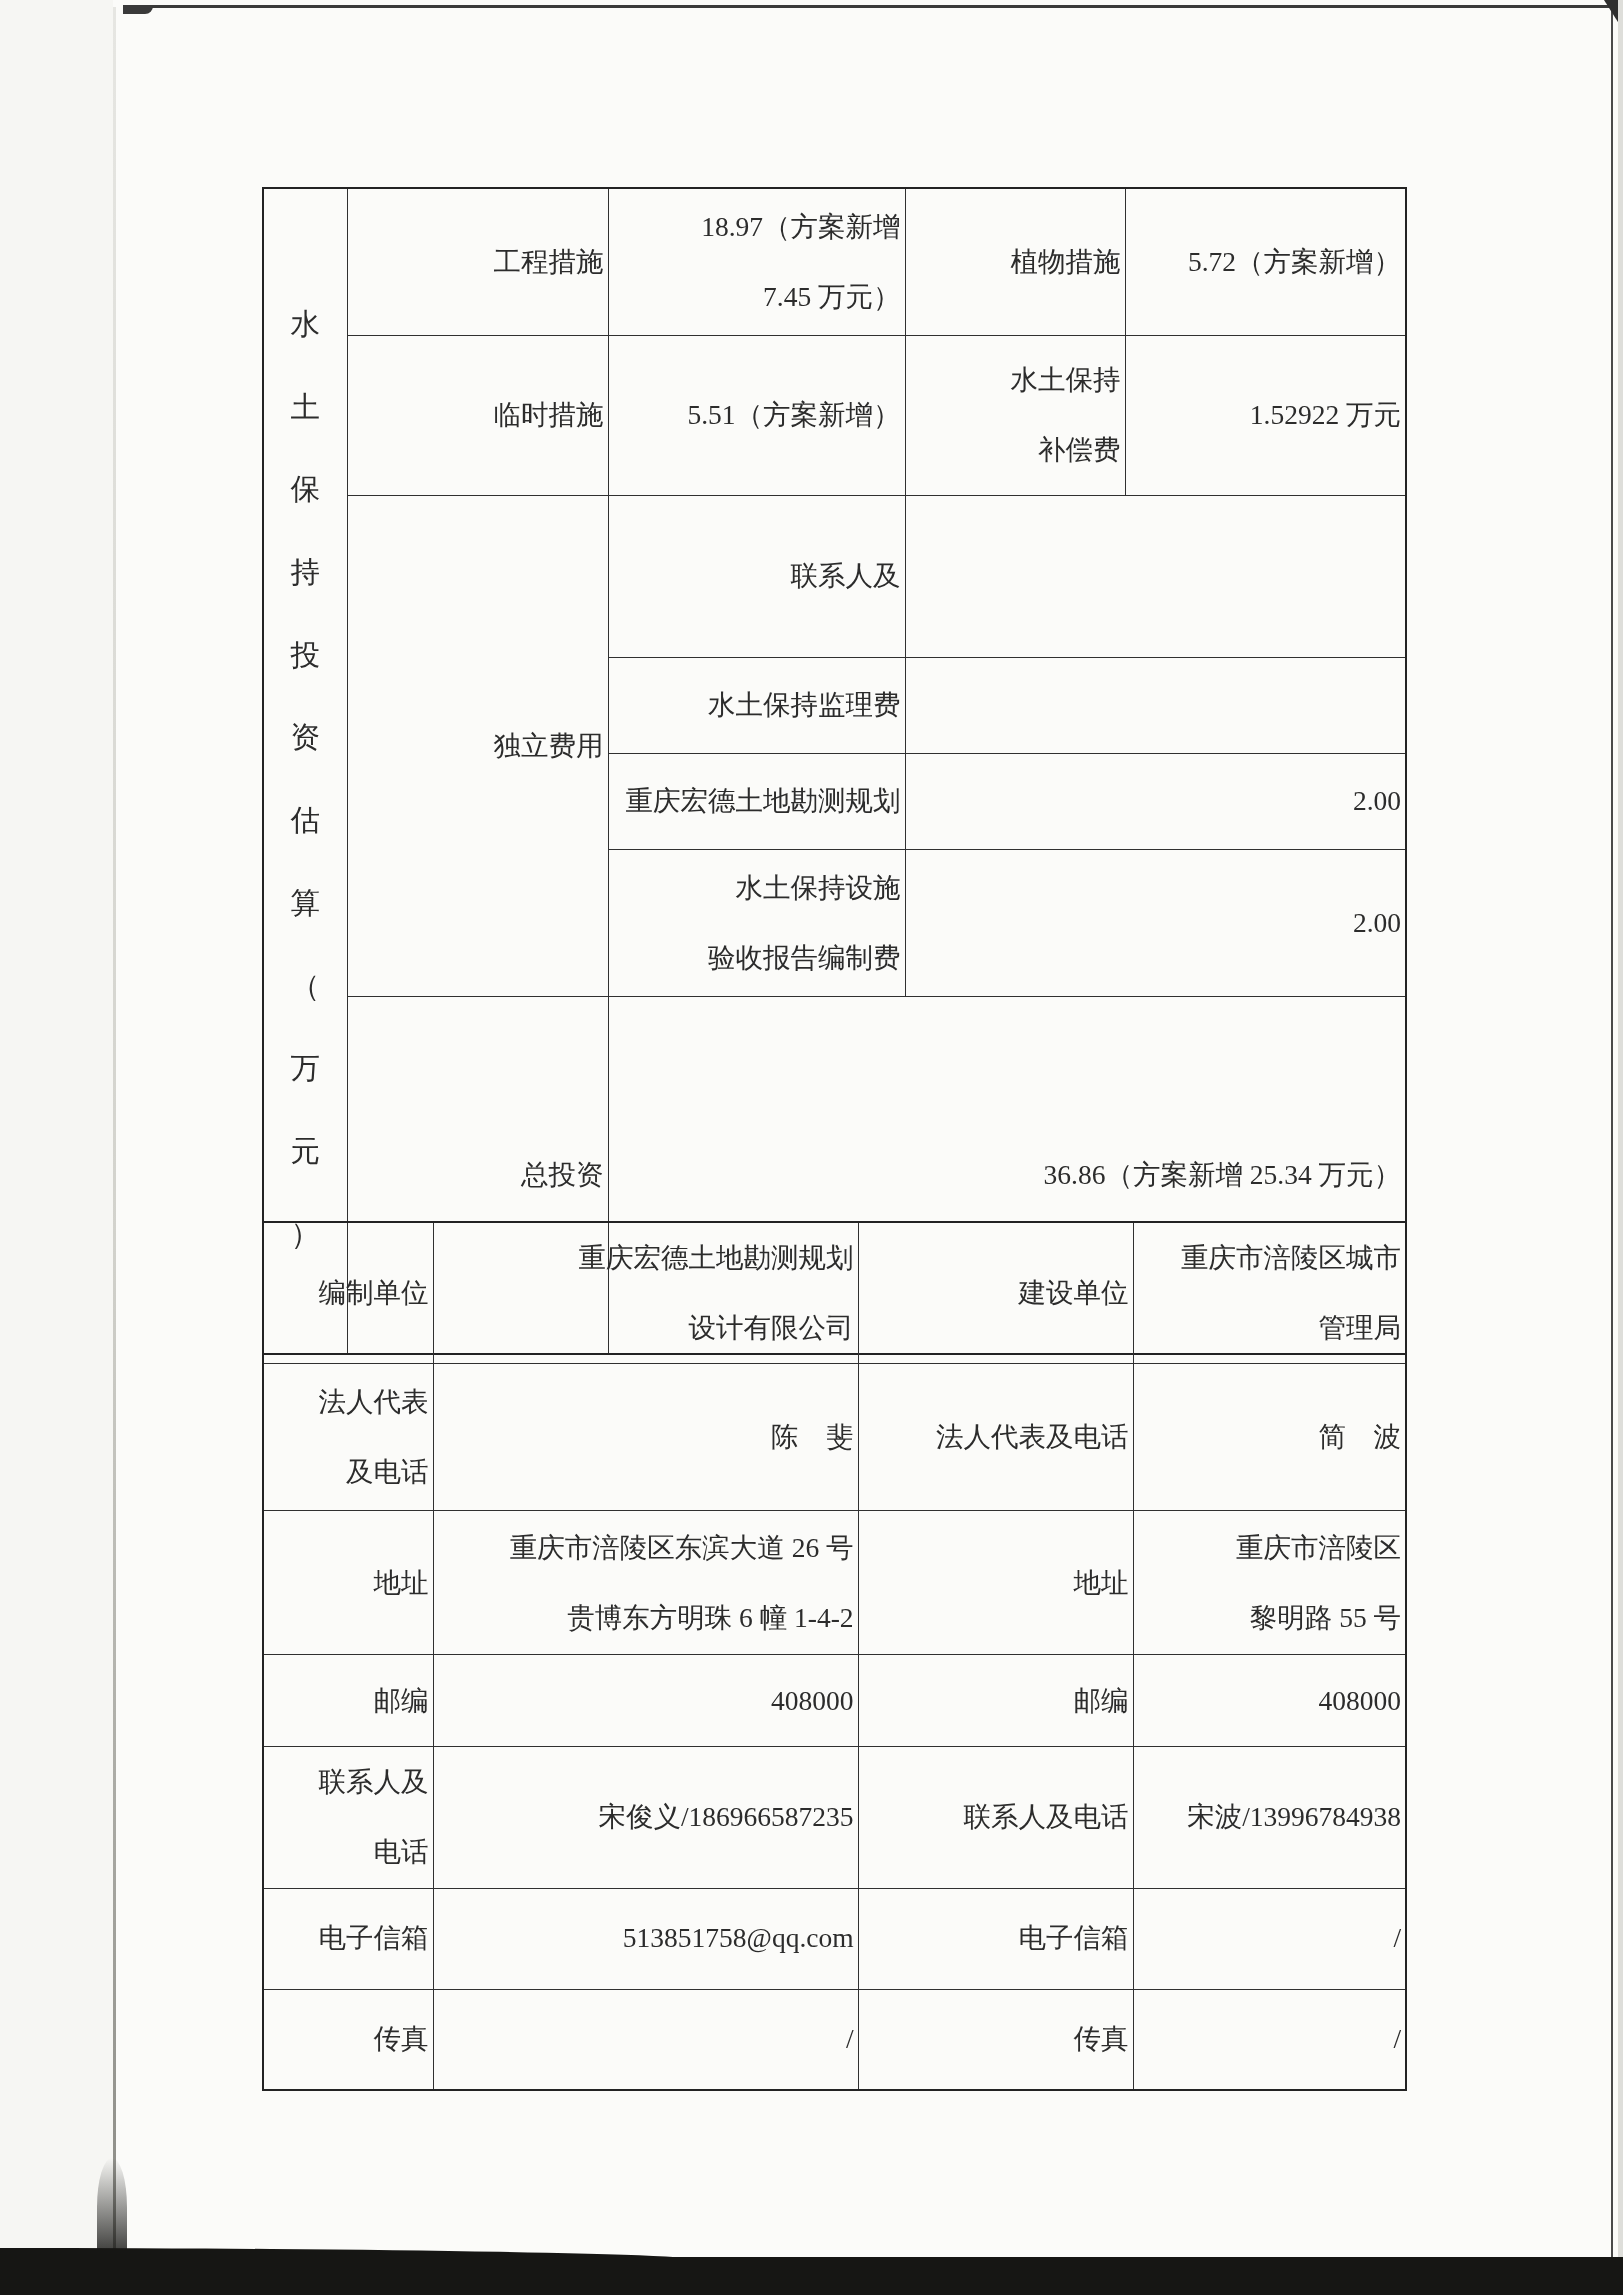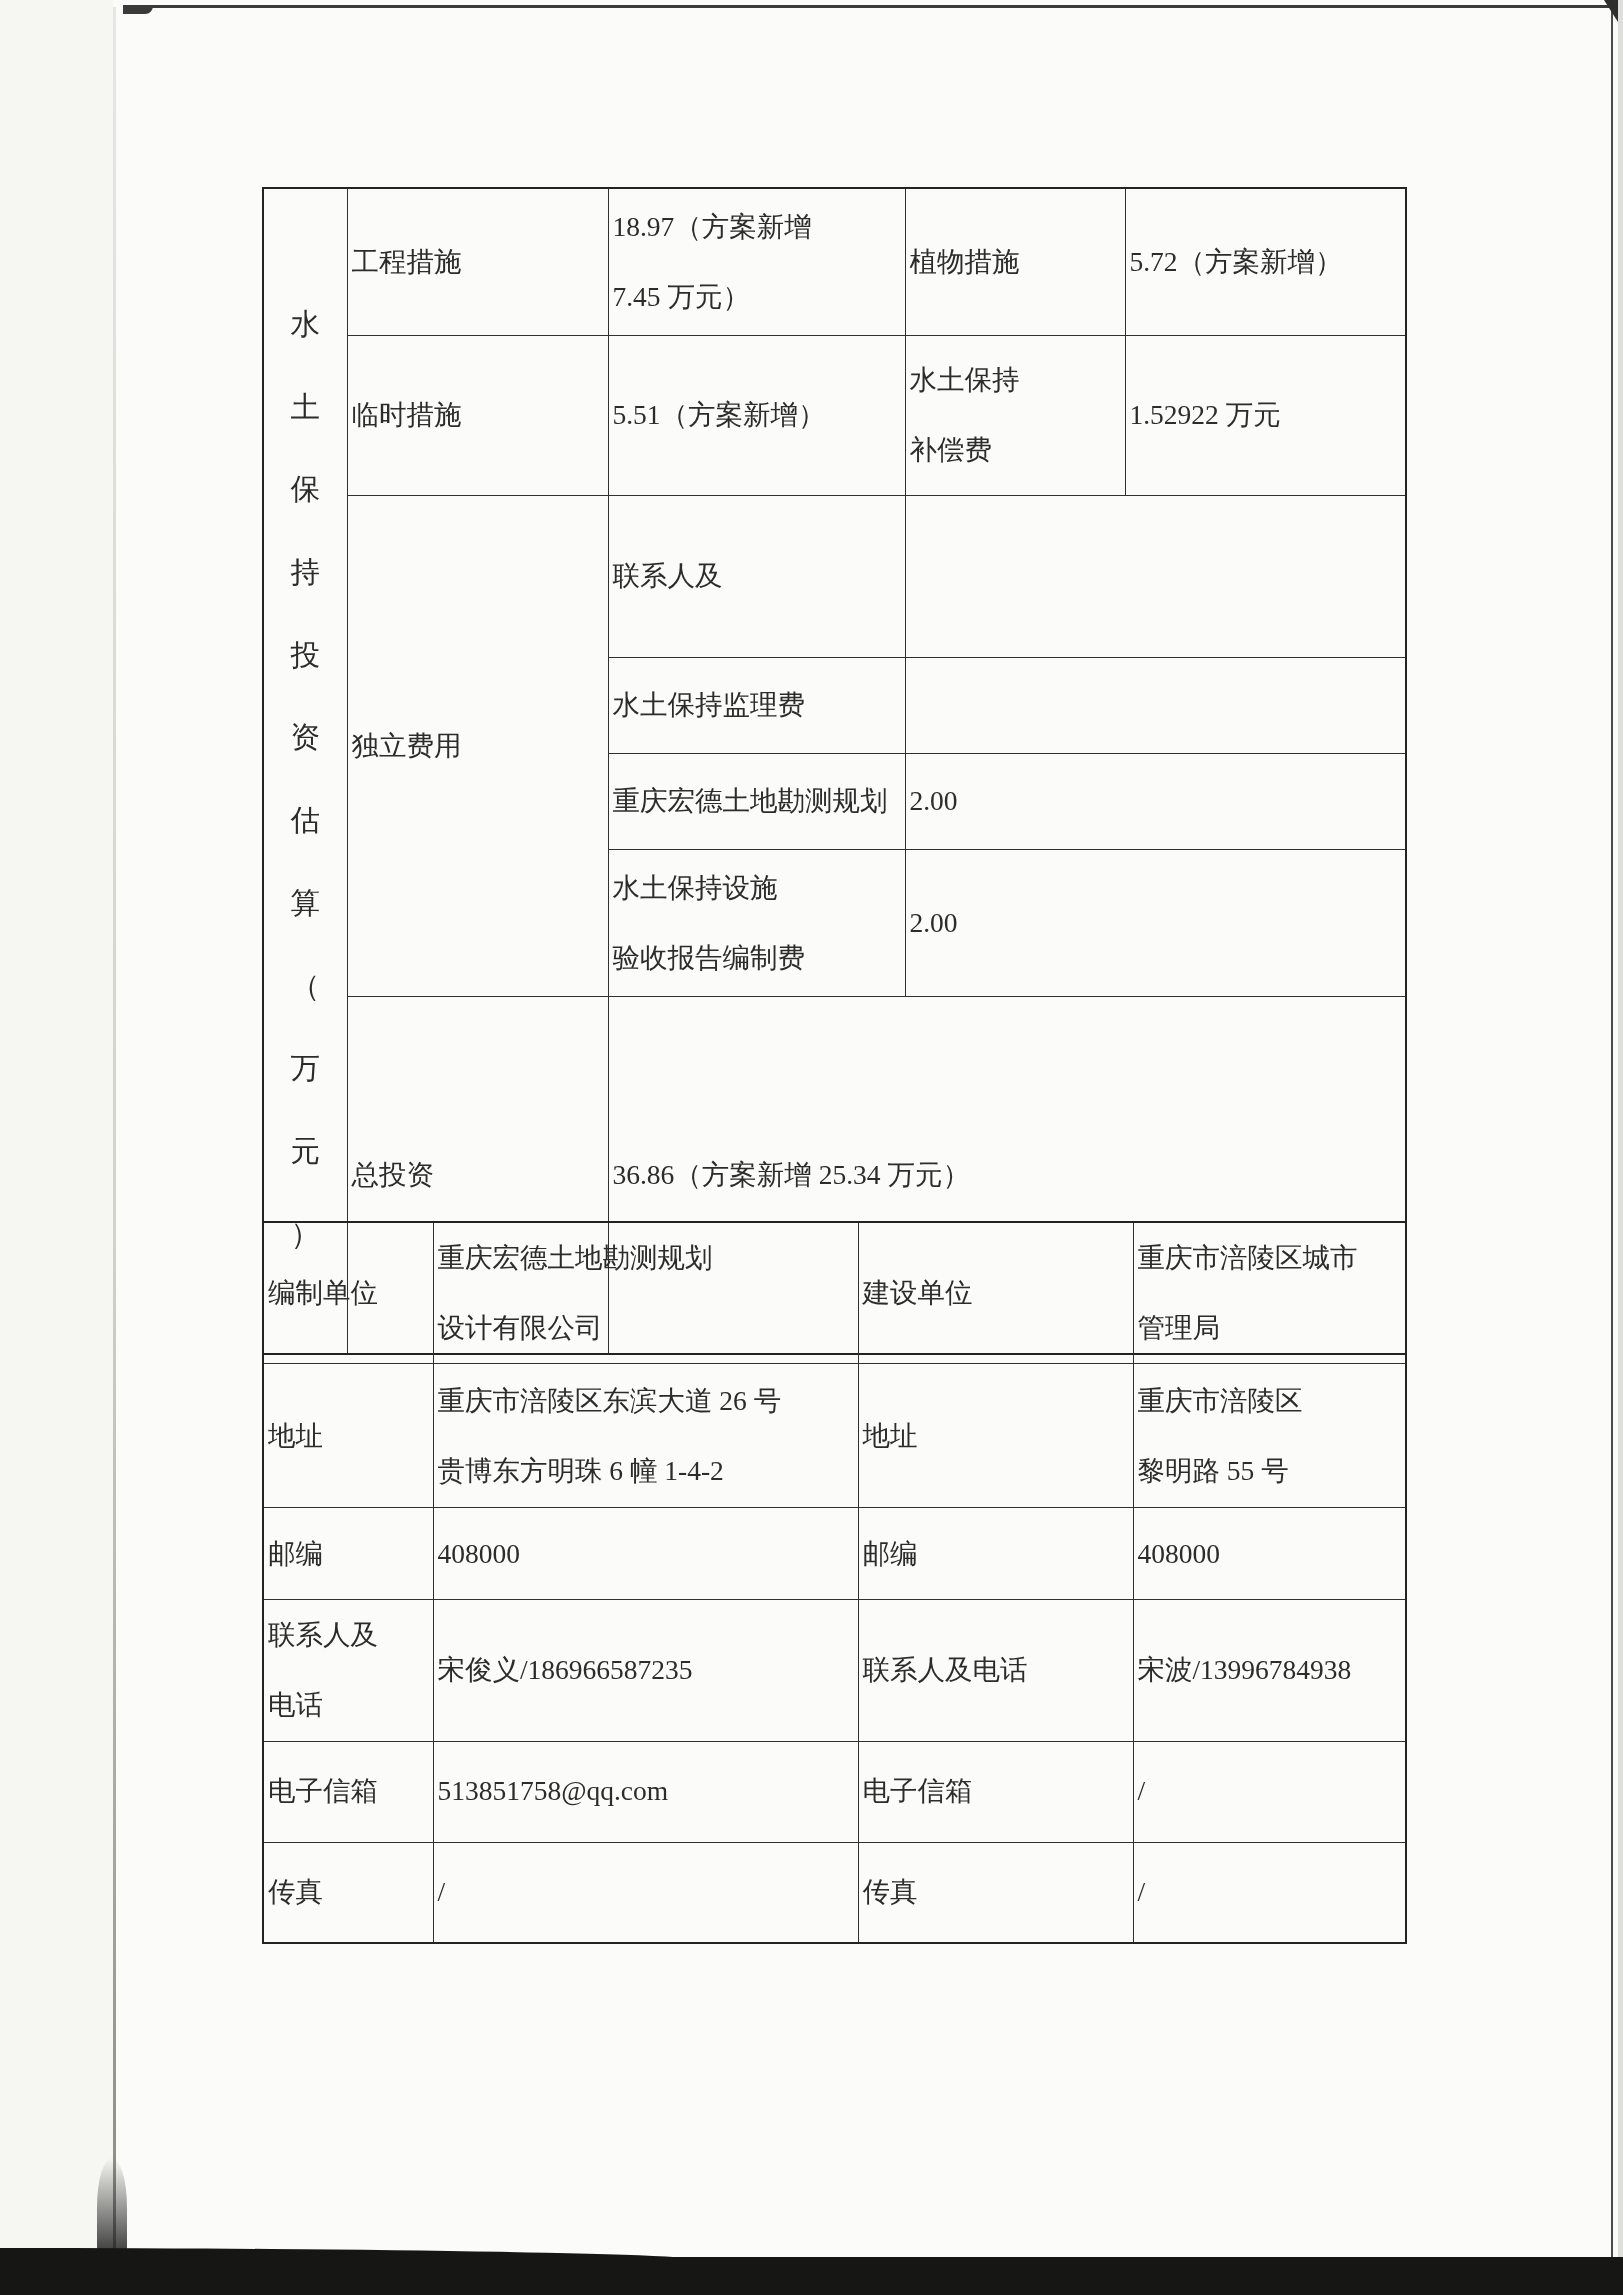--- a/index.html
+++ b/index.html
@@ -19,21 +19,21 @@
   .bottom-band{position:absolute;left:0;right:0;bottom:0;height:38px;background:#161614;}
   .bottom-rise{position:absolute;left:0;bottom:34px;width:707px;height:13px;background:#161614;
     border-radius:0 100% 0 0 / 0 100% 0 0;}
   .curl-foot{position:absolute;left:97px;bottom:39px;width:30px;height:98px;
     background:linear-gradient(to bottom,rgba(22,22,20,0),rgba(22,22,20,.85));border-radius:60% 60% 0 0;}
 
   
   table{border-collapse:collapse;table-layout:fixed;position:absolute;left:262px;border:2.6px solid #232323;}
   table.upper{top:187px;width:1143px;}
   table.lower{top:1221px;width:1143px;}
-  td{border:1.3px solid #303030;text-align:left;vertical-align:middle;padding:0 3.9px;
+  td{border:1.3px solid #303030;text-align:right;vertical-align:middle;padding:0 3.9px;
      font-size:27.5px;line-height:2.55;white-space:pre-line;overflow:hidden;}
   tr.uh1{height:147px}tr.uh2{height:160px}tr.uh3{height:96px}tr.uh4{height:96px}
   tr.uh5{height:96px}tr.uh6{height:147px}tr.uh7{height:358px}
   tr.lh1{height:137px}tr.lh2{height:147px}tr.lh3{height:144px}tr.lh4{height:92px}
   tr.lh5{height:141px}tr.lh6{height:101px}tr.lh7{height:101px}
   td.vhead{padding:0;}
   .vchars{display:flex;flex-direction:column;justify-content:space-between;align-items:center;
     height:1024px;padding:51px 0 34px;box-sizing:border-box;font-size:29.5px;}
   .vchars span{line-height:1;display:block;}
 </style>
@@ -125,20 +125,27 @@
       </colgroup>
     <tbody>
         <tr class="lh1">
       <td>编制单位</td>
       <td>重庆宏德土地勘测规划
 设计有限公司</td>
       <td>建设单位</td>
       <td>重庆市涪陵区城市
 管理局</td>
     </tr>
+    <tr class="lh2">
+      <td>法人代表
+及电话</td>
+      <td>陈　斐</td>
+      <td>法人代表及电话</td>
+      <td>简　波</td>
+    </tr>
     <tr class="lh3">
       <td>地址</td>
       <td>重庆市涪陵区东滨大道 26 号
 贵博东方明珠 6 幢 1-4-2</td>
       <td>地址</td>
       <td>重庆市涪陵区
 黎明路 55 号</td>
     </tr>
     <tr class="lh4">
       <td>邮编</td>

